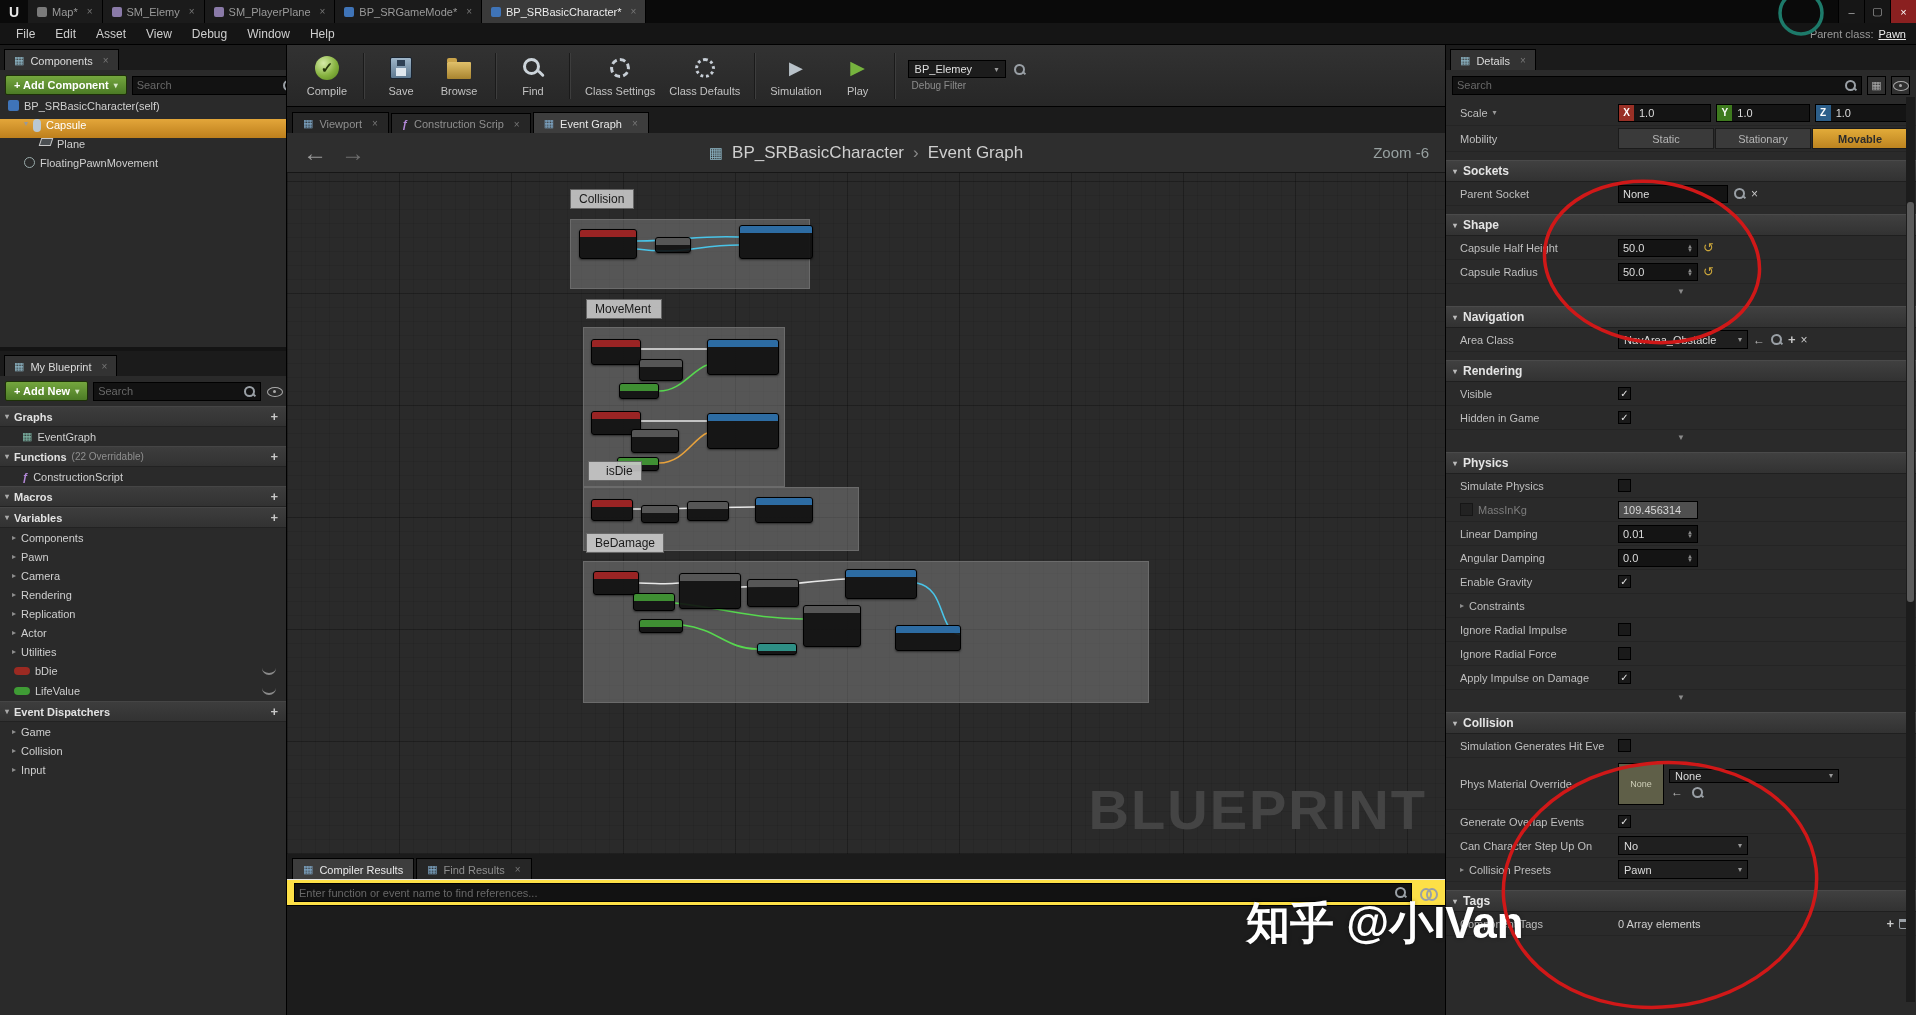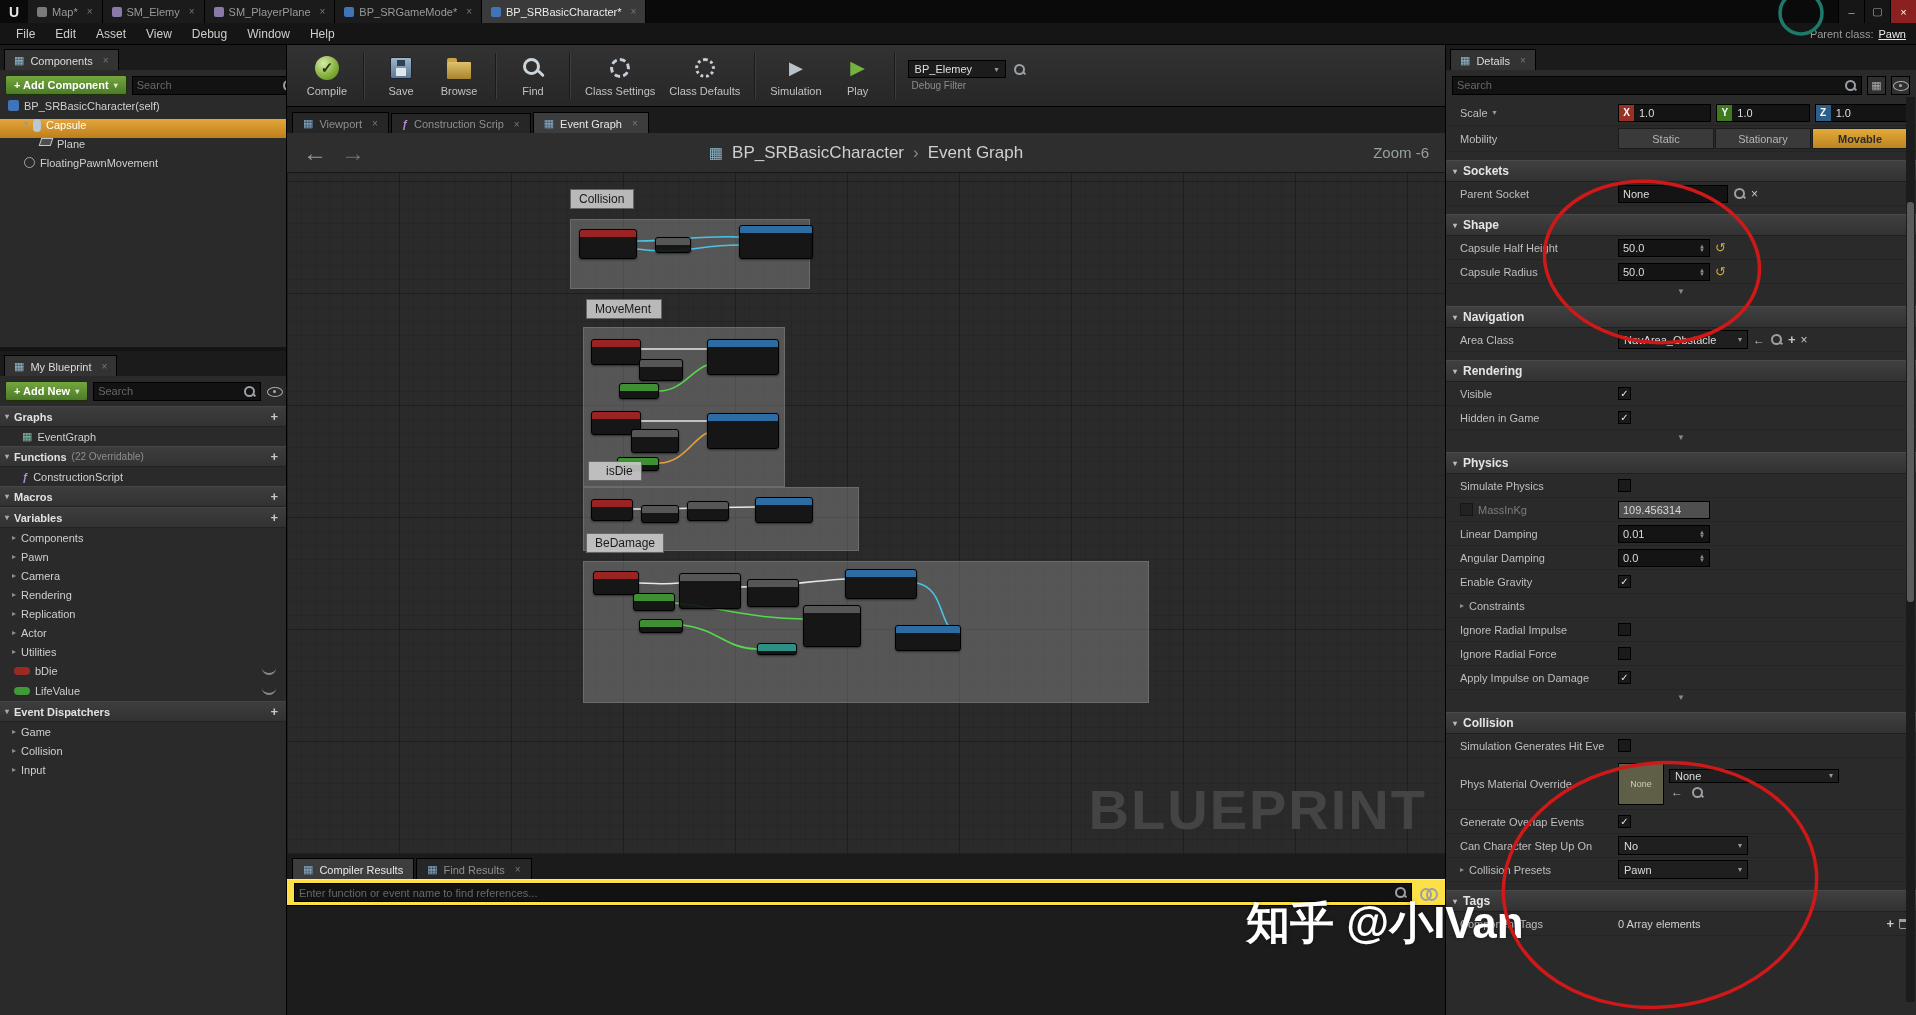--- a/index.html
+++ b/index.html
@@ -158,21 +158,21 @@
   .axis-tag{width:15px;align-self:stretch;display:flex;align-items:center;justify-content:center;color:#fff;font-size:10px;font-weight:bold}
   .axis-val{padding:0 5px;font-size:11px;color:#ddd}
   #mobility-opts{display:flex;flex:1;gap:1px}
   .mob-btn{flex:1;height:21px;background:#3a3a3a;border:1px solid #1b1b1b;display:flex;align-items:center;justify-content:center;gap:4px;font-size:11px;color:#b5b5b5}
   .mob-btn.selected{background:linear-gradient(#e2ab39,#bd8420);color:#2b2b2b;font-weight:bold}
   .dsec{height:22px;margin-top:8px;background:linear-gradient(#404040,#323232);display:flex;align-items:center;gap:6px;padding-left:7px;border-top:1px solid #4a4a4a;border-bottom:1px solid #1f1f1f;color:#e4e4e4;font-size:12px;font-weight:bold;flex:none}
   .dsec-arrow{font-size:8px;color:#bbb}
   .dexpander{height:14px;display:flex;align-items:center;justify-content:center;color:#8a8a8a;font-size:8px;flex:none}
   .chk{width:13px;height:13px;background:#1a1a1a;border:1px solid #000;display:flex;align-items:center;justify-content:center;font-size:10px;color:#e4e4e4;flex:none}
   .chk.dim{opacity:0.45}
-  .numbox{width:92px;height:18px;background:#141414;border:1px solid #000;display:flex;align-items:center;padding:0 4px;font-size:11px;color:#ddd;overflow:hidden}
+  .numbox{width:80px;height:18px;background:#141414;border:1px solid #000;display:flex;align-items:center;padding:0 4px;font-size:11px;color:#ddd;overflow:hidden}
   .numbox.wide{width:110px}
   .numbox.disabled{background:#4f4f4f;color:#d8d8d8}
   .numval{flex:1;overflow:hidden;white-space:nowrap}
   .spin{display:flex;flex-direction:column;align-items:center;line-height:4px;font-size:6px;color:#8a8a8a;margin-left:2px}
   .spin::before{content:"▲"}.spin::after{content:"▼"}
   .reset{color:#caa53a;font-size:13px;line-height:1}
   .dropbox{min-width:100px;max-width:130px;flex:1;height:19px;background:#1f1f1f;border:1px solid #000;display:flex;align-items:center;padding:0 5px;font-size:11px;color:#ddd;gap:4px;overflow:hidden}
   .dropbox .dropval{flex:1;overflow:hidden;white-space:nowrap}
   .dropbox.wide{max-width:170px}
   .asset-thumb{width:46px;height:42px;background:#5f5f48;border:1px solid #000;display:flex;align-items:center;justify-content:center;font-size:9px;color:#cfcfb8;flex:none}

